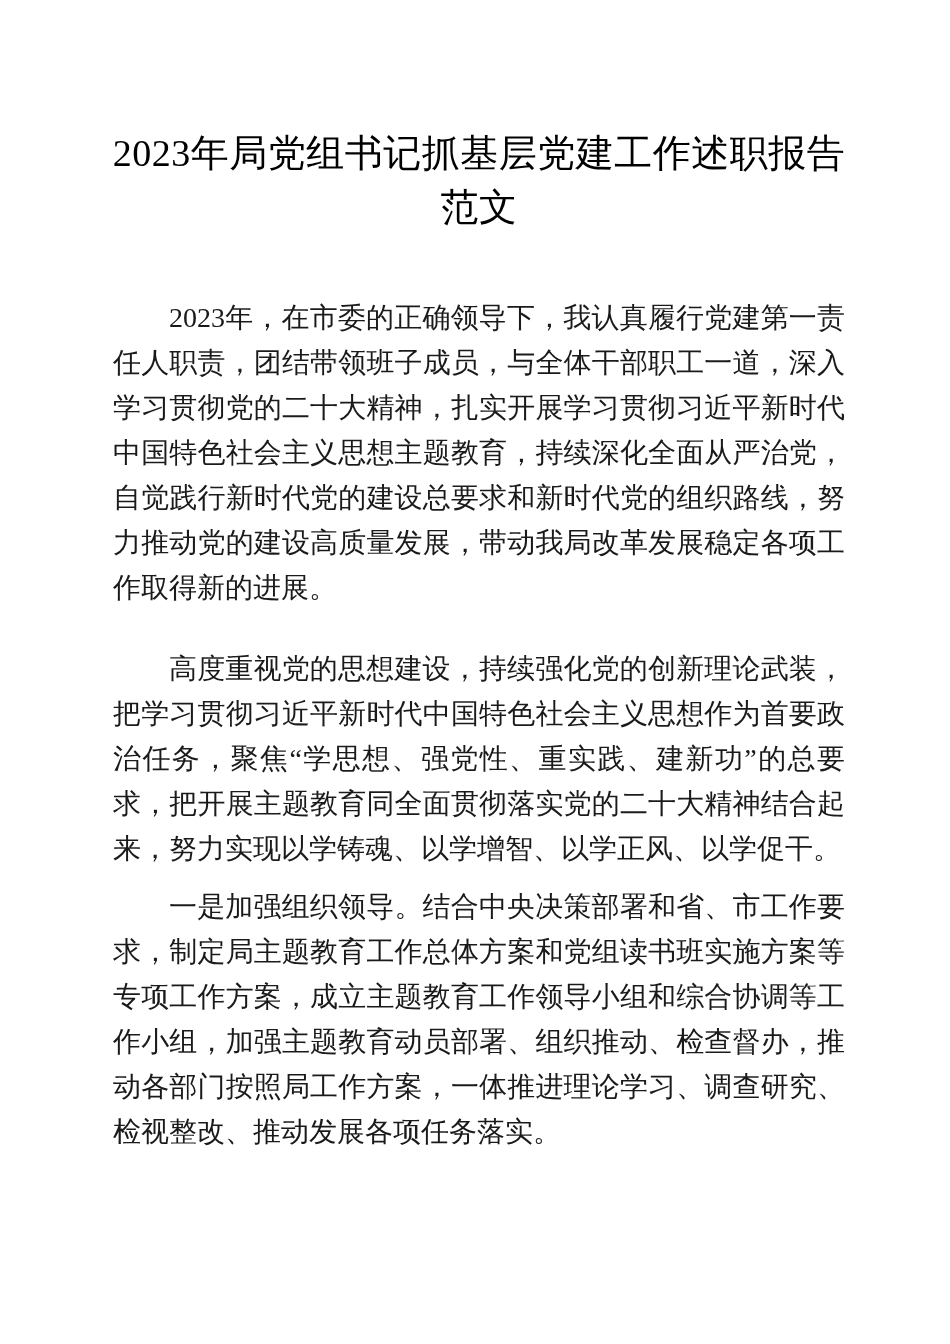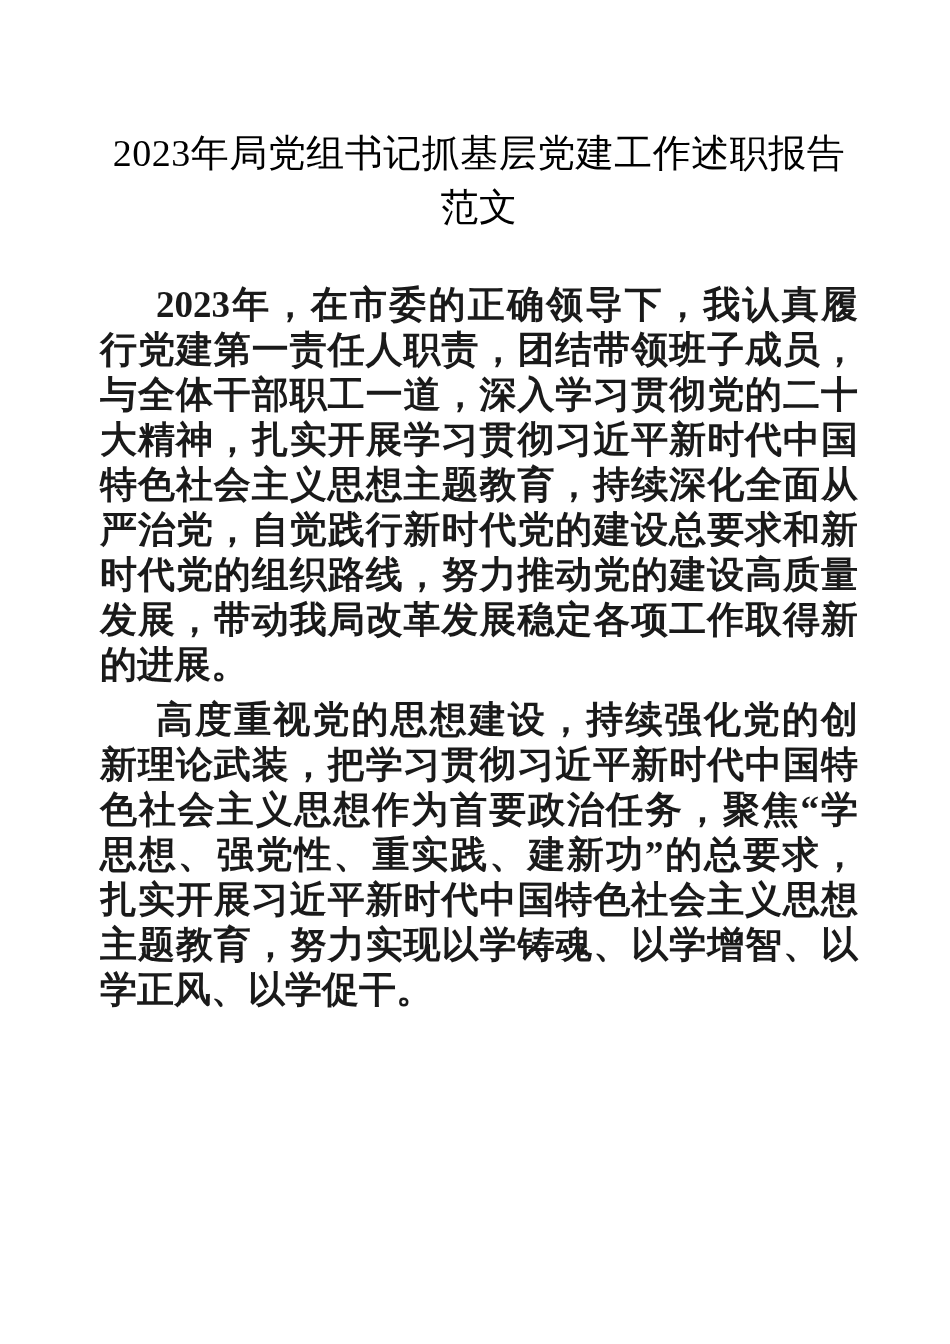--- a/index.html
+++ b/index.html
@@ -49,25 +49,25 @@
     line-height: 45px;
     color: #000000;
     text-align: justify;
     text-justify: inter-ideograph;
     text-indent: 56px;
     word-break: break-all;
   }
 
   
   .body-para {
-    margin: 0;
+    margin: 13px;
     padding: 0;
     font-family: "Liberation Serif", "DejaVu Serif", serif;
-    font-weight: bold;
-    font-size: 37px;
+    font-weight: normal;
+    font-size: 28px;
     line-height: 45px;
     color: #1a1a1a;
     text-align: justify;
     text-justify: inter-ideograph;
     text-indent: 56px;
     word-break: break-all;
   }
 
   .gap-after-title   { height: 48px; }
   .gap-before-head   { height: 10px; }
@@ -87,20 +87,21 @@
 
     <div class="spacer gap-after-title"></div>
 
     <p class="body-para">2023年，在市委的正确领导下，我认真履行党建第一责任人职责，团结带领班子成员，与全体干部职工一道，深入学习贯彻党的二十大精神，扎实开展学习贯彻习近平新时代中国特色社会主义思想主题教育，持续深化全面从严治党，自觉践行新时代党的建设总要求和新时代党的组织路线，努力推动党的建设高质量发展，带动我局改革发展稳定各项工作取得新的进展。</p>
 
     <div class="spacer gap-before-head"></div>
 
 
     <div class="spacer gap-after-head"></div>
 
-    <p class="body-para">高度重视党的思想建设，持续强化党的创新理论武装，把学习贯彻习近平新时代中国特色社会主义思想作为首要政治任务，聚焦“学思想、强党性、重实践、建新功”的总要求，扎实开展习近平新时代中国特色社会主义思想主题教育，努力实现以学铸魂、以学增智、以学正风、以学促干。</p>
+    <p class="body-para">高度重视党的思想建设，持续强化党的创新理论武装，把学习贯彻习近平新时代中国特色社会主义思想作为首要政治任务，聚焦“学思想、强党性、重实践、建新功”的总要求，把开展主题教育同全面贯彻落实党的二十大精神结合起来，努力实现以学铸魂、以学增智、以学正风、以学促干。</p>
 
     <div class="spacer gap-between-para"></div>
 
+    <p class="body-para">一是加强组织领导。结合中央决策部署和省、市工作要求，制定局主题教育工作总体方案和党组读书班实施方案等专项工作方案，成立主题教育工作领导小组和综合协调等工作小组，加强主题教育动员部署、组织推动、检查督办，推动各部门按照局工作方案，一体推进理论学习、调查研究、检视整改、推动发展各项任务落实。</p>
 
   </div>
 
 </div>
 
 </body></html>

